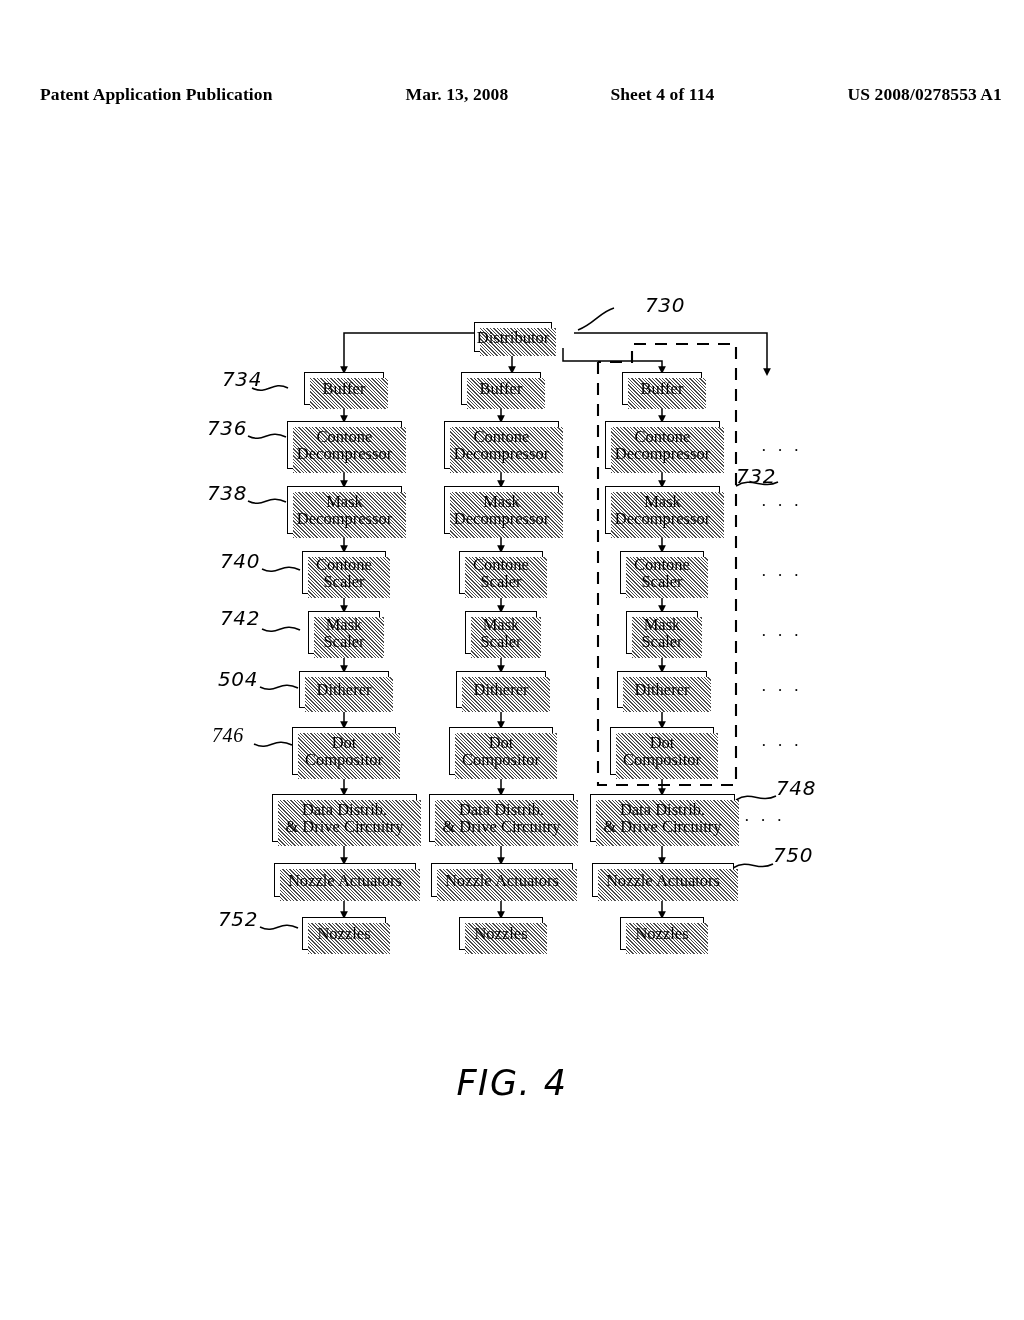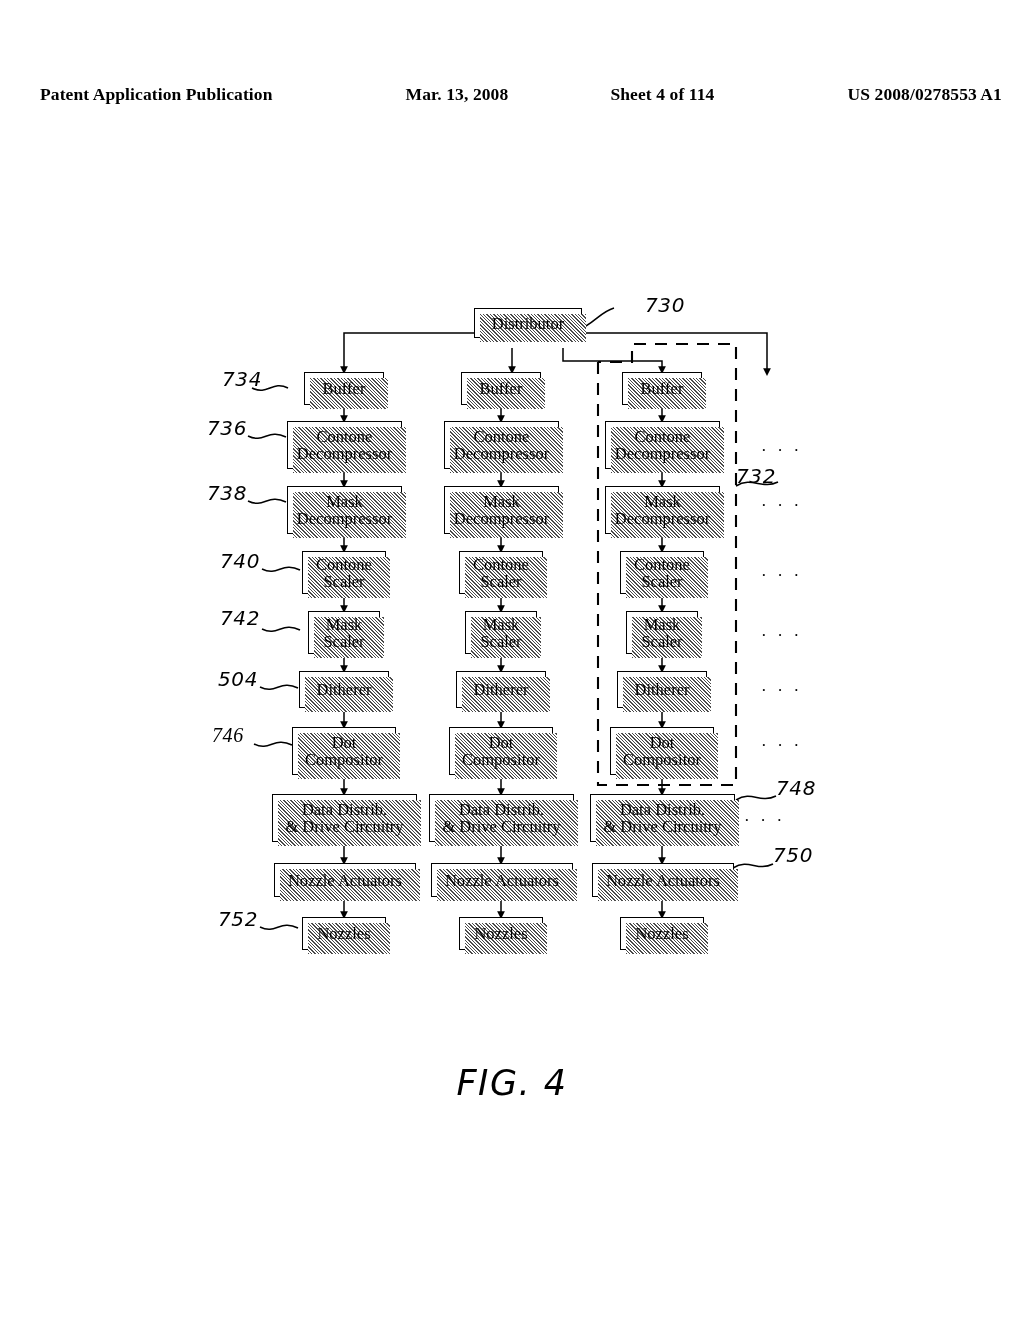--- a/index.html
+++ b/index.html
@@ -189,21 +189,21 @@
       <path d="M300,570 C282,561 278,577 262,569"></path>
       <path d="M300,630 C282,621 278,637 262,629"></path>
       <path d="M298,688 C280,679 276,695 260,687"></path>
       <path d="M292,745 C274,736 270,752 254,744"></path>
       <path d="M736,800 C752,790 760,804 776,796"></path>
       <path d="M733,868 C749,858 757,872 773,864"></path>
       <path d="M298,928 C280,919 276,935 260,927"></path>
     </g>
   </svg>
 
-  <div class="node" style="left:474px; top:308px; width:108px; height:30px;">
+  <div class="node" style="left:474px; top:322px; width:78px; height:30px;">
     <span class="lbl">Distributor</span>
   </div>
 
   <div class="node" style="left:304px; top:372px; width:80px; height:33px;">
     <span class="lbl">Buffer</span>
   </div>
   <div class="node" style="left:287px; top:421px; width:115px; height:48px; flex-direction:column;">
     <span class="lbl">Contone</span>
     <span class="lbl">Decompressor</span>
   </div>

